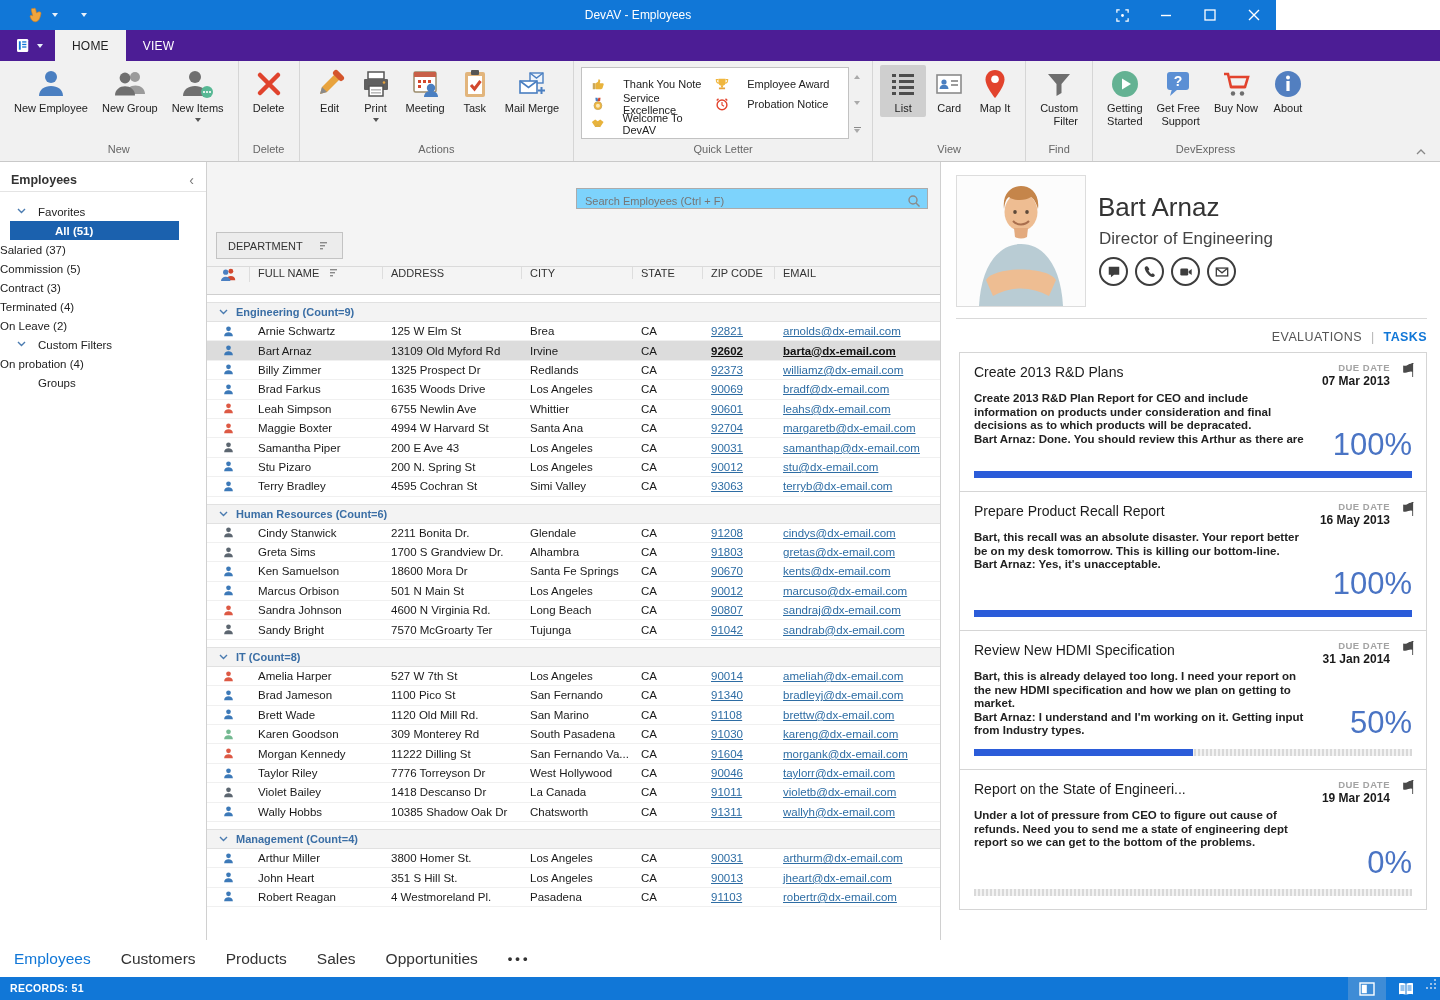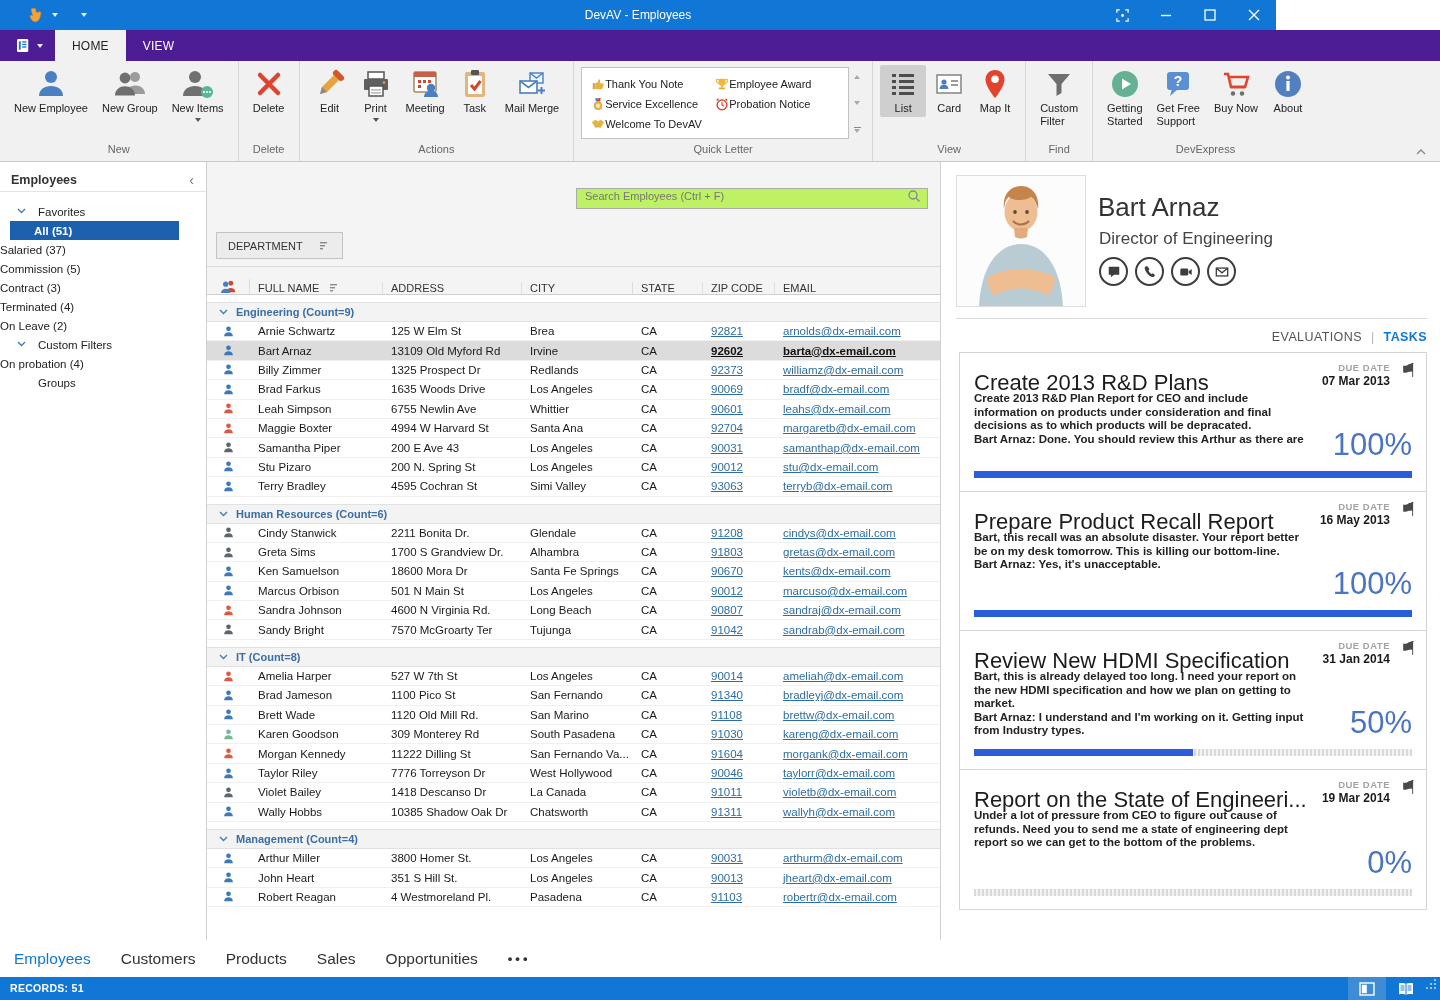--- a/index.html
+++ b/index.html
@@ -26,59 +26,59 @@
   .ribbon{position:absolute;left:0;top:61px;width:1440px;height:101px;background:#f1f1f1;
           border-bottom:1px solid #c9c9c9;box-sizing:border-box}
   .rb-groups{display:flex;height:100%}
   .rb-group{display:flex;flex-direction:column;padding:0 2px}
   .rb-group + .rb-group{border-left:1px solid #d6d6d6}
   .rb-body{flex:1;display:flex;align-items:flex-start;padding:4px 5px 0}
   .rb-caption{height:20px;text-align:center;font-size:11px;color:#666;line-height:17px}
   .rb-btn{display:flex;flex-direction:column;align-items:center;padding:3px 7px 2px;border-radius:2px}
   .rb-btn.selected{background:#cfcfcf}
   .rb-btn .ic{width:32px;height:32px;margin-bottom:2px}
-  .rb-btn .lbl{font-size:11px;color:#222;text-align:left;white-space:pre;line-height:13px}
+  .rb-btn .lbl{font-size:11px;color:#222;text-align:right;white-space:pre;line-height:13px}
   .rb-btn .drop{margin-top:3px;width:0;height:0;border-left:3.5px solid transparent;border-right:3.5px solid transparent;border-top:4px solid #555}
   .qgal{display:flex;margin-top:2px}
   .qgal-box{width:268px;height:72px;background:#fff;border:1px solid #c2c2c2;box-sizing:border-box;
             display:flex;flex-direction:column;flex-wrap:wrap;align-content:flex-start;padding:6px 0 0 9px}
-  .qitem{height:20px;display:flex;align-items:center;gap:0;font-size:11px;color:#222;width:124px}
+  .qitem{height:20px;display:flex;align-items:center;gap:18px;font-size:11px;color:#222;width:124px}
   .gic{width:14px;height:14px}
   .qstrip{width:16px;display:flex;flex-direction:column;justify-content:space-between;align-items:center;padding:8px 0 6px}
   .tri-up{width:0;height:0;border-left:3.5px solid transparent;border-right:3.5px solid transparent;border-bottom:4px solid #a9a9a9}
   .tri-dn{width:0;height:0;border-left:3.5px solid transparent;border-right:3.5px solid transparent;border-top:4px solid #a9a9a9}
   .tri-more{display:flex;flex-direction:column;align-items:center;gap:1px}
   .tri-more .bar{width:7px;height:1.4px;background:#8a8a8a}
   .ribbon-collapse{position:absolute;right:14px;bottom:6px}
 
   
   .sidebar{position:absolute;left:0;top:162px;width:207px;height:778px;background:#fff;
            border-right:1px solid #d0d0d0;box-sizing:border-box}
   .sb-header{height:30px;display:flex;align-items:center;justify-content:space-between;
              padding:6px 12px 0 11px;font-size:12.5px;font-weight:bold;color:#333;border-bottom:1px solid #e4e4e4;box-sizing:border-box}
   .sb-collapse{color:#777;font-size:14px;font-weight:normal}
   .sb-tree{padding-top:10px}
   .sb-item{height:19px;display:flex;align-items:center;font-size:11.5px;color:#222;position:relative}
   .sb-item .chev{position:absolute;left:17px;top:6px}
   .sb-item.lvl0{padding-left:38px}
   .sb-item.lvl1{}
-  .sb-item.selected{background:#1b61ae;color:#fff;font-weight:bold;margin-left:10px;margin-right:27px;padding-left:24px}
+  .sb-item.selected{background:#1b61ae;color:#fff;font-weight:bold;margin-left:10px;margin-right:27px;padding-left:45px}
 
   
   .grid{position:absolute;left:207px;top:162px;width:733px;height:778px;background:#fff}
   .grid-top{height:63px;background:#f4f4f4;position:relative}
-  .search{position:absolute;right:12px;top:26px;width:352px;height:21px;background:#bef264;border:1px solid #ababab;
-          box-sizing:border-box;display:flex;align-items:flex-start;padding:0 6px}
+  .search{position:absolute;right:12px;top:26px;width:352px;height:21px;background:#7dd3fc;border:1px solid #ababab;
+          box-sizing:border-box;display:flex;align-items:flex-end;padding:0 6px}
   .search-input{border:0;outline:0;flex:1;font-family:"Liberation Sans",sans-serif;font-size:11px;color:#555;background:transparent}
   .search-input::placeholder{color:#767676}
   .group-panel{height:42px;background:#f4f4f4;position:relative;border-bottom:1px solid #dadada;box-sizing:border-box}
   .chip{position:absolute;left:9px;top:7px;height:27px;background:#ececec;border:1px solid #c3c3c3;box-sizing:border-box;
         display:flex;align-items:center;gap:16px;padding:0 11px;font-size:11px;color:#333}
   .col-header{height:28px;display:flex;background:#f4f4f4;border-bottom:1px solid #cfcfcf;box-sizing:border-box;
-              font-size:11px;color:#333;align-items:flex-end}
+              font-size:11px;color:#333;align-items:flex-start}
   .col{display:flex;align-items:center;padding-left:8px;box-sizing:border-box;border-right:1px solid #ddd;gap:10px}
   .col:last-child{border-right:0}
   .c-icon{width:43px;justify-content:center;padding-left:0}
   .c-name{width:133px}.c-addr{width:139px}.c-city{width:111px}.c-state{width:70px}.c-zip{width:72px}.c-email{flex:1}
   .group-row{height:20px;margin-top:7px;background:#f3f3f3;border-top:1px solid #e1e1e1;border-bottom:1px solid #e1e1e1;
              box-sizing:border-box;display:flex;align-items:center;padding-left:12px;gap:8px;
              font-size:11px;font-weight:bold;color:#3a6ea5}
   .row{height:19.4px;display:flex;align-items:center;font-size:11.5px;color:#1a1a1a;border-bottom:1px solid #f0f0f0;box-sizing:border-box}
   .row .cell{padding-left:8px;box-sizing:border-box;overflow:hidden;white-space:nowrap;display:flex;align-items:center}
   .row .c-icon{justify-content:center;padding-left:0}
@@ -96,21 +96,21 @@
   .d-icons{position:absolute;left:158px;top:95px;display:flex;gap:7px}
   .cicon{width:29px;height:29px;border:2px solid #3d3d3d;border-radius:50%;display:flex;align-items:center;justify-content:center;box-sizing:border-box}
   .d-sep{position:absolute;left:15px;right:13px;top:156px;border-top:1px solid #d9d9d9}
   .d-tabs{position:absolute;right:13px;top:168px;display:flex;gap:9px;align-items:center;font-size:12.5px;letter-spacing:.4px}
   .d-tab{color:#555}
   .d-tab.active{color:#1177d7;font-weight:bold}
   .d-tabsep{color:#b5b5b5}
   .tasks{position:absolute;left:18px;right:13px;top:190px;border:1px solid #d5d5d5}
   .task{height:139px;position:relative;border-bottom:1px solid #d5d5d5;box-sizing:border-box;background:#fff}
   .task:last-child{border-bottom:0}
-  .t-title{position:absolute;left:14px;top:17px;font-size:22px;color:#1c1c1c}
+  .t-title{position:absolute;left:14px;top:11px;font-size:14px;color:#1c1c1c}
   .t-meta{position:absolute;right:36px;top:9px;text-align:right}
   .t-due-label{font-size:9.5px;font-weight:bold;color:#a3a3a3;letter-spacing:.5px}
   .t-due{font-size:12px;font-weight:bold;color:#1a1a1a;margin-top:1px}
   .t-flag{position:absolute;right:9px;top:6px;font-size:19px;color:#4a4a4a;transform:scaleX(-1)}
   .t-body{position:absolute;left:14px;top:39px;width:336px;font-size:11.5px;line-height:13.5px;color:#222;
           white-space:pre-line;font-weight:bold}
   .t-pct{position:absolute;right:14px;bottom:28px;font-size:31px;color:#4a74c4}
   .t-bar{position:absolute;left:14px;right:14px;bottom:13px;height:7px;
          background:repeating-linear-gradient(90deg,#d9d9d9 0 2px,#f3f3f3 2px 4px)}
   .t-bar .fill{height:100%;background:#2b5cd9}

